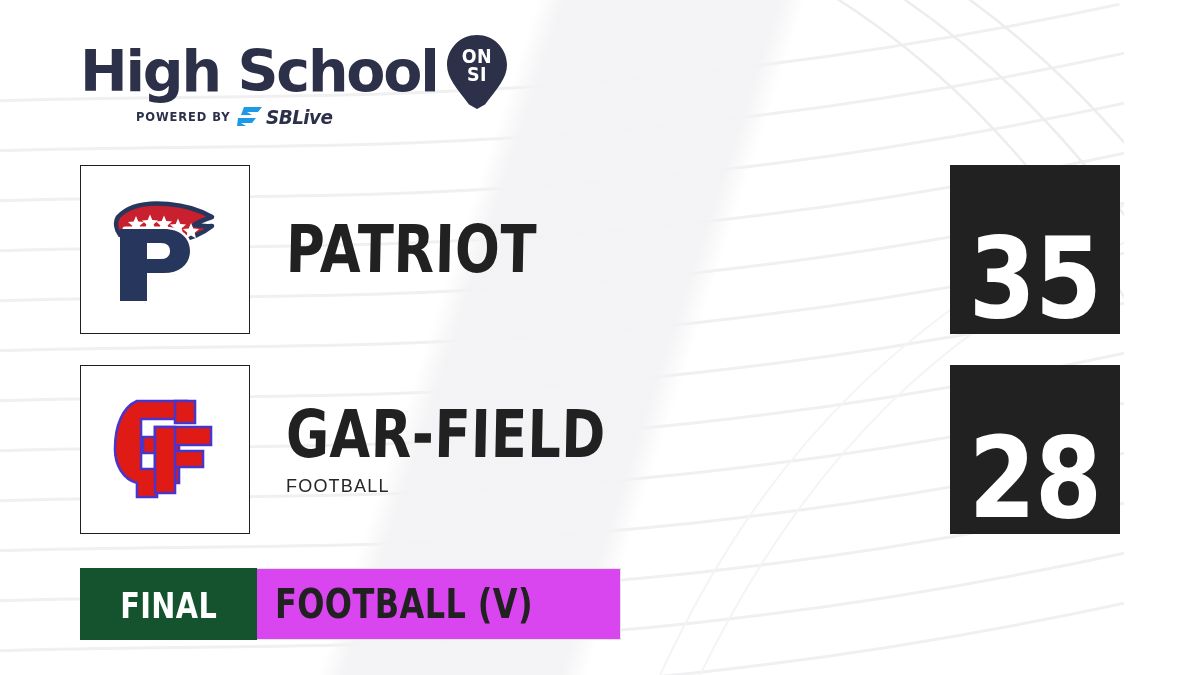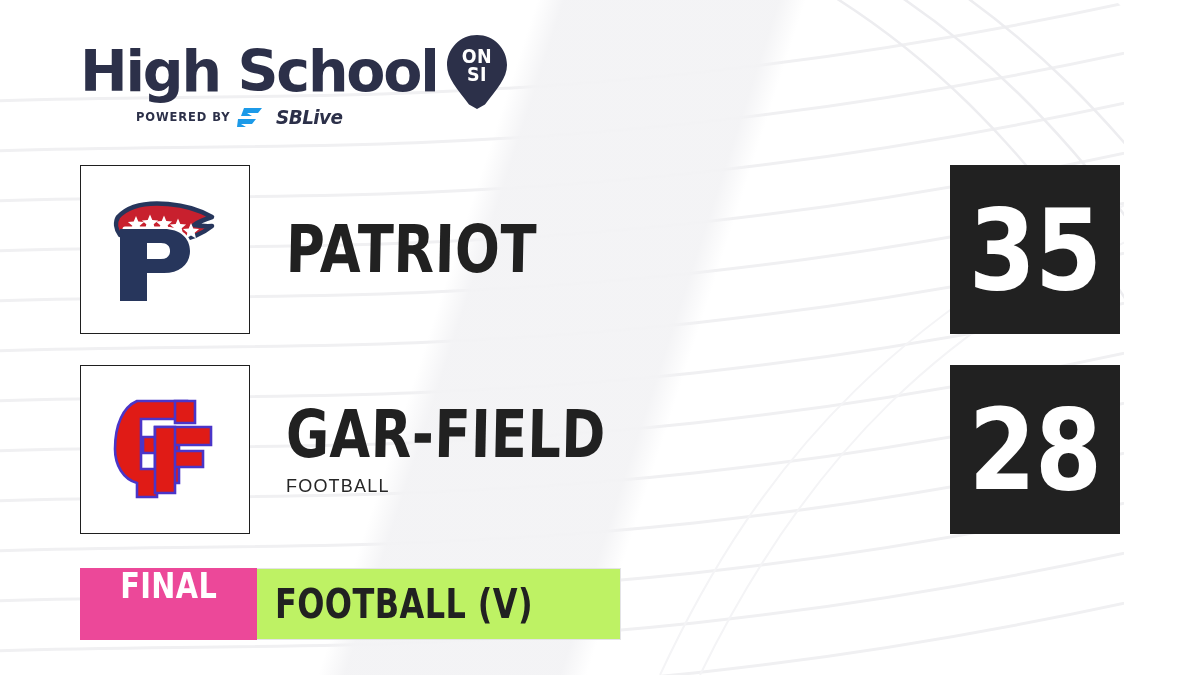--- a/index.html
+++ b/index.html
@@ -80,21 +80,21 @@
   }
   #powered-label {
     font-family:"DejaVu Sans", sans-serif;
     font-weight:bold;
     font-size:11.5px;
     letter-spacing:0.9px;
     color:#2c3049;
     white-space:nowrap;
   }
   #sblive {
-    display:flex; align-items:flex-end; gap:12px;
+    display:flex; align-items:flex-start; gap:2px;
   }
   #sblive-mark { display:block; }
   #sblive-text {
     font-family:"DejaVu Sans", sans-serif;
     font-weight:bold;
     font-style:italic;
     font-size:19px;
     letter-spacing:-0.6px;
     color:#2c3049;
     white-space:nowrap;
@@ -140,56 +140,56 @@
     color:#262626;
     white-space:nowrap;
     margin-top:8px;
   }
   .team-text.has-mascot { justify-content:center; }
 
   .score-box {
     position:absolute; left:950px; top:0;
     width:170px; height:169px;
     background:#212121;
-    display:flex; align-items:center; justify-content:center;
+    display:flex; align-items:flex-end; justify-content:center;
   }
   .score-value {
     font-family:"DejaVu Sans", sans-serif;
     font-weight:bold;
     font-size:112px;
     line-height:112px;
     letter-spacing:-1px;
     color:#ffffff;
     transform:scaleX(0.86);
   }
 
   
   #status-bar {
     position:absolute; left:80px; top:568px;
     height:72px;
     display:flex; align-items:stretch;
   }
   #status-state {
-    background:#ec4899;
-    display:flex; align-items:flex-start; justify-content:center;
-    padding:0 28px;
+    background:#14532d;
+    display:flex; align-items:flex-end; justify-content:center;
+    padding:16px 28px;
     min-width:148px;
   }
   #status-state-text {
     font-family:"DejaVu Sans", sans-serif;
     font-weight:bold;
     font-size:36px;
     line-height:36px;
     letter-spacing:0.5px;
     color:#ffffff;
     transform:scaleX(0.80);
     white-space:nowrap;
   }
   #status-sport {
-    background:#bef264;
+    background:#d946ef;
     border:1.5px solid #e3e3e6;
     border-left:none;
     display:flex; align-items:center;
     padding:0 22px 0 18px;
   }
   #status-sport-text {
     font-family:"DejaVu Sans", sans-serif;
     font-weight:bold;
     font-size:40px;
     line-height:40px;

